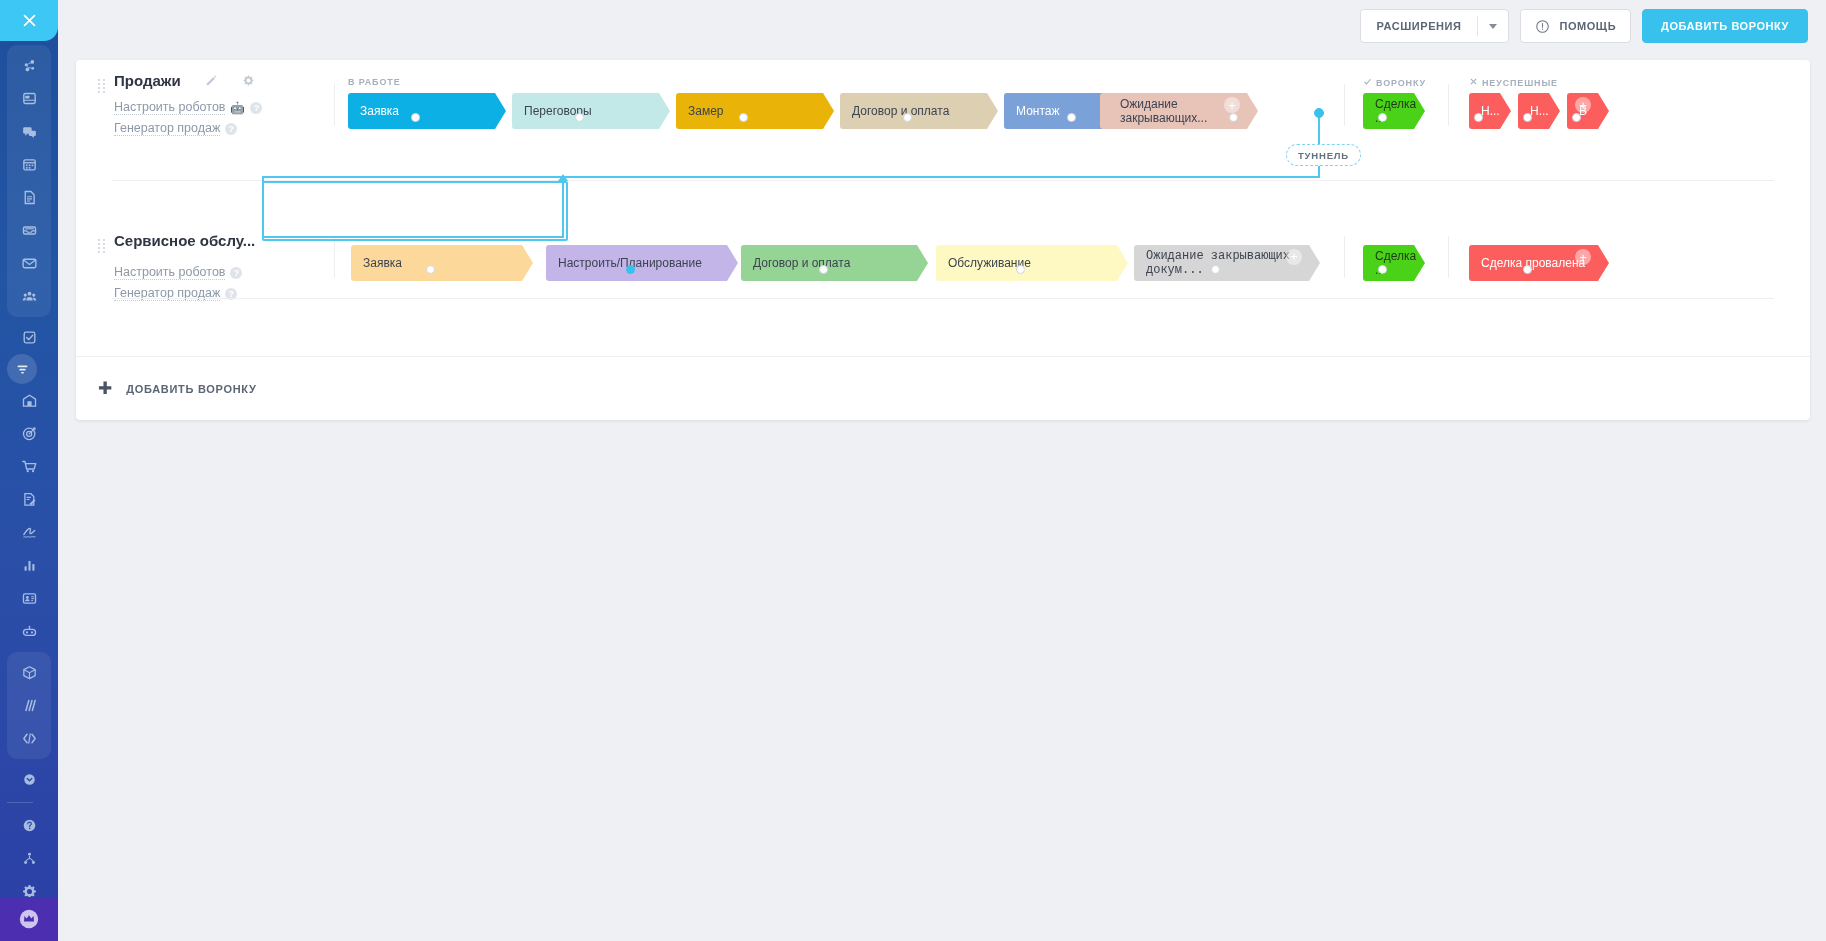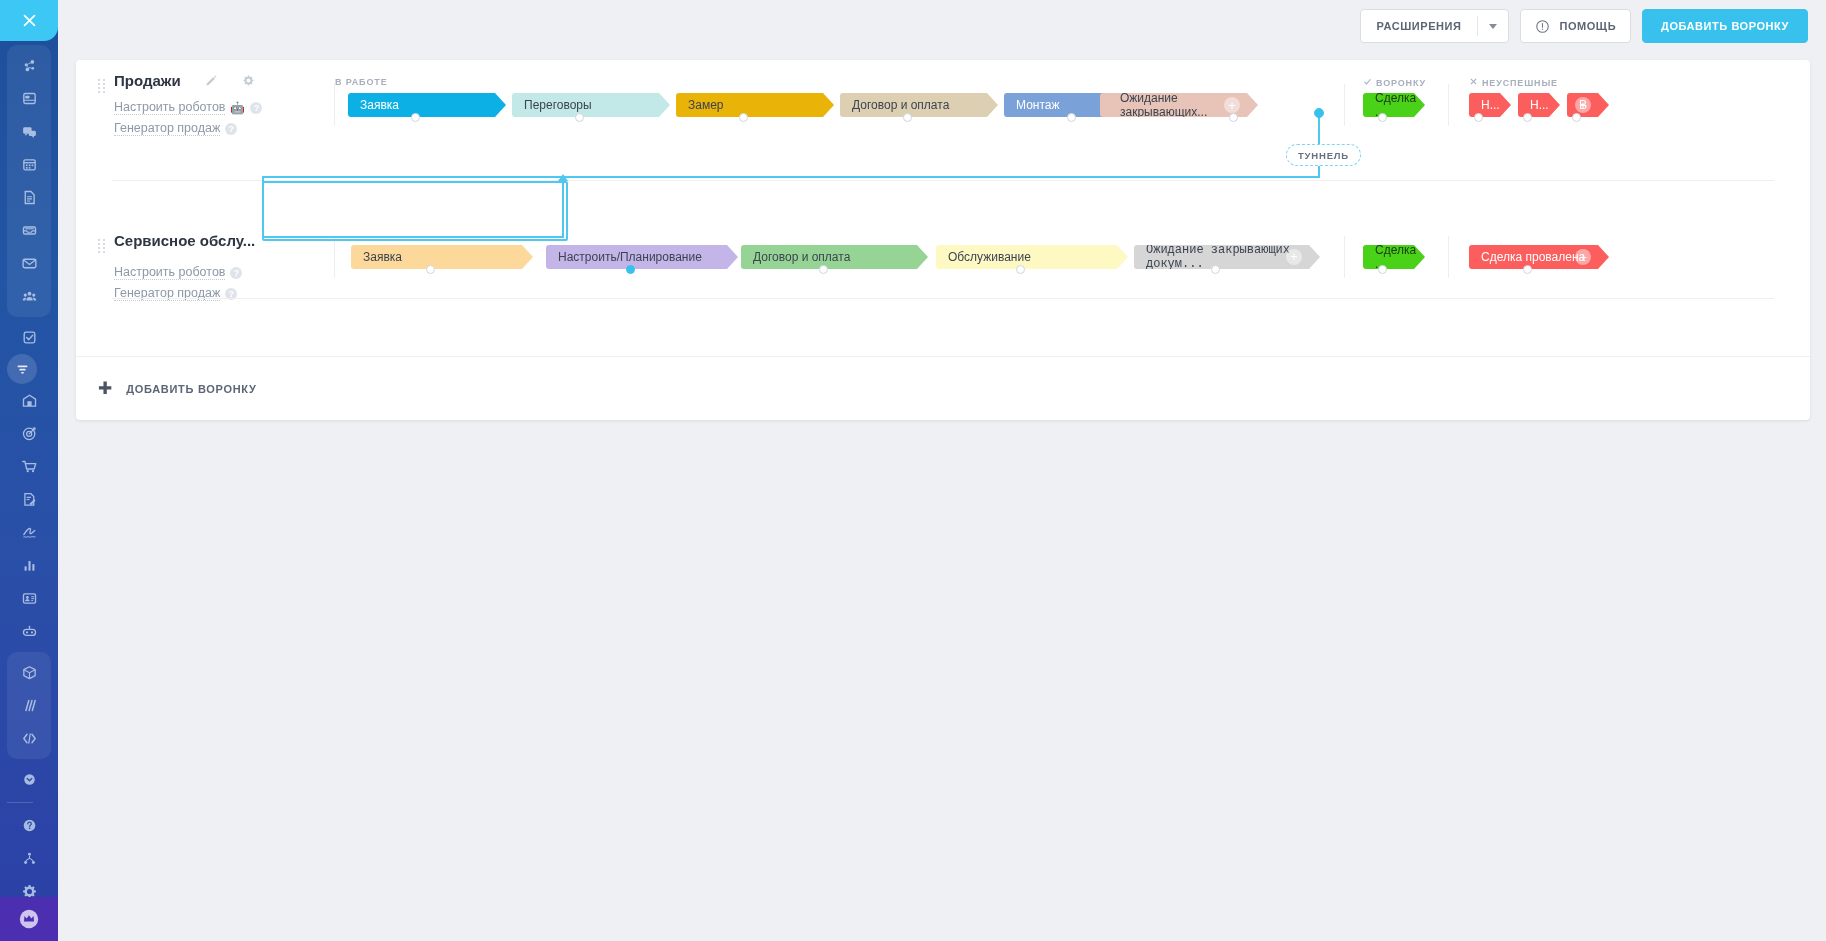--- a/index.html
+++ b/index.html
@@ -125,21 +125,21 @@
   .robot-emoji { font-size: 12px; }
 
   .vline { position: absolute; width: 1px; background: #eceef1; }
 
   
   .seg-label {
     position: absolute; font-size: 9px; letter-spacing: .85px;
     color: #a6b0bd; font-weight: 600; display: flex; align-items: center; gap: 4px;
   }
   .stage {
-    position: absolute; height: 24px;
+    position: absolute; height: 36px;
     display: flex; align-items: center;
     border-radius: 3px 0 0 3px;
     padding-left: 12px;
     font-size: 12px; color: #3c4450;
     cursor: pointer;
     clip-path: polygon(0 0, calc(100% - 11px) 0, 100% 50%, calc(100% - 11px) 100%, 0 100%);
   }
   .stage .plus {
     position: absolute; right: 18px; top: 4px;
     width: 16px; height: 16px; border-radius: 50%;
@@ -449,21 +449,21 @@
             <span class="q-ico">?</span>
           </div>
           <div class="f-sub" style="margin-top:6px;">
             <span class="txt">Генератор продаж</span>
             <span class="q-ico">?</span>
           </div>
         </div>
         <div class="vline" style="left:258px; top:24px; height:42px;"></div>
         <div class="vline" style="left:1268px; top:24px; height:42px;"></div>
         <div class="vline" style="left:1372px; top:24px; height:42px;"></div>
-        <div class="seg-label" style="left:259px; top:17px;">
+        <div class="seg-label" style="left:272px; top:17px;">
           <span>В РАБОТЕ</span>
         </div>
         <div class="seg-label" style="left:1287px; top:17px;">
           <span><svg viewBox="0 0 24 24" width="9" height="9" fill="none" stroke="#a6b0bd" stroke-width="3">
               <path d="M4 13 L9.5 18.5 L20 6"></path>
             </svg></span>
           <span>ВОРОНКУ</span>
         </div>
         <div class="seg-label" style="left:1393px; top:17px;">
           <span><svg viewBox="0 0 24 24" width="9" height="9" fill="none" stroke="#a6b0bd" stroke-width="3">

